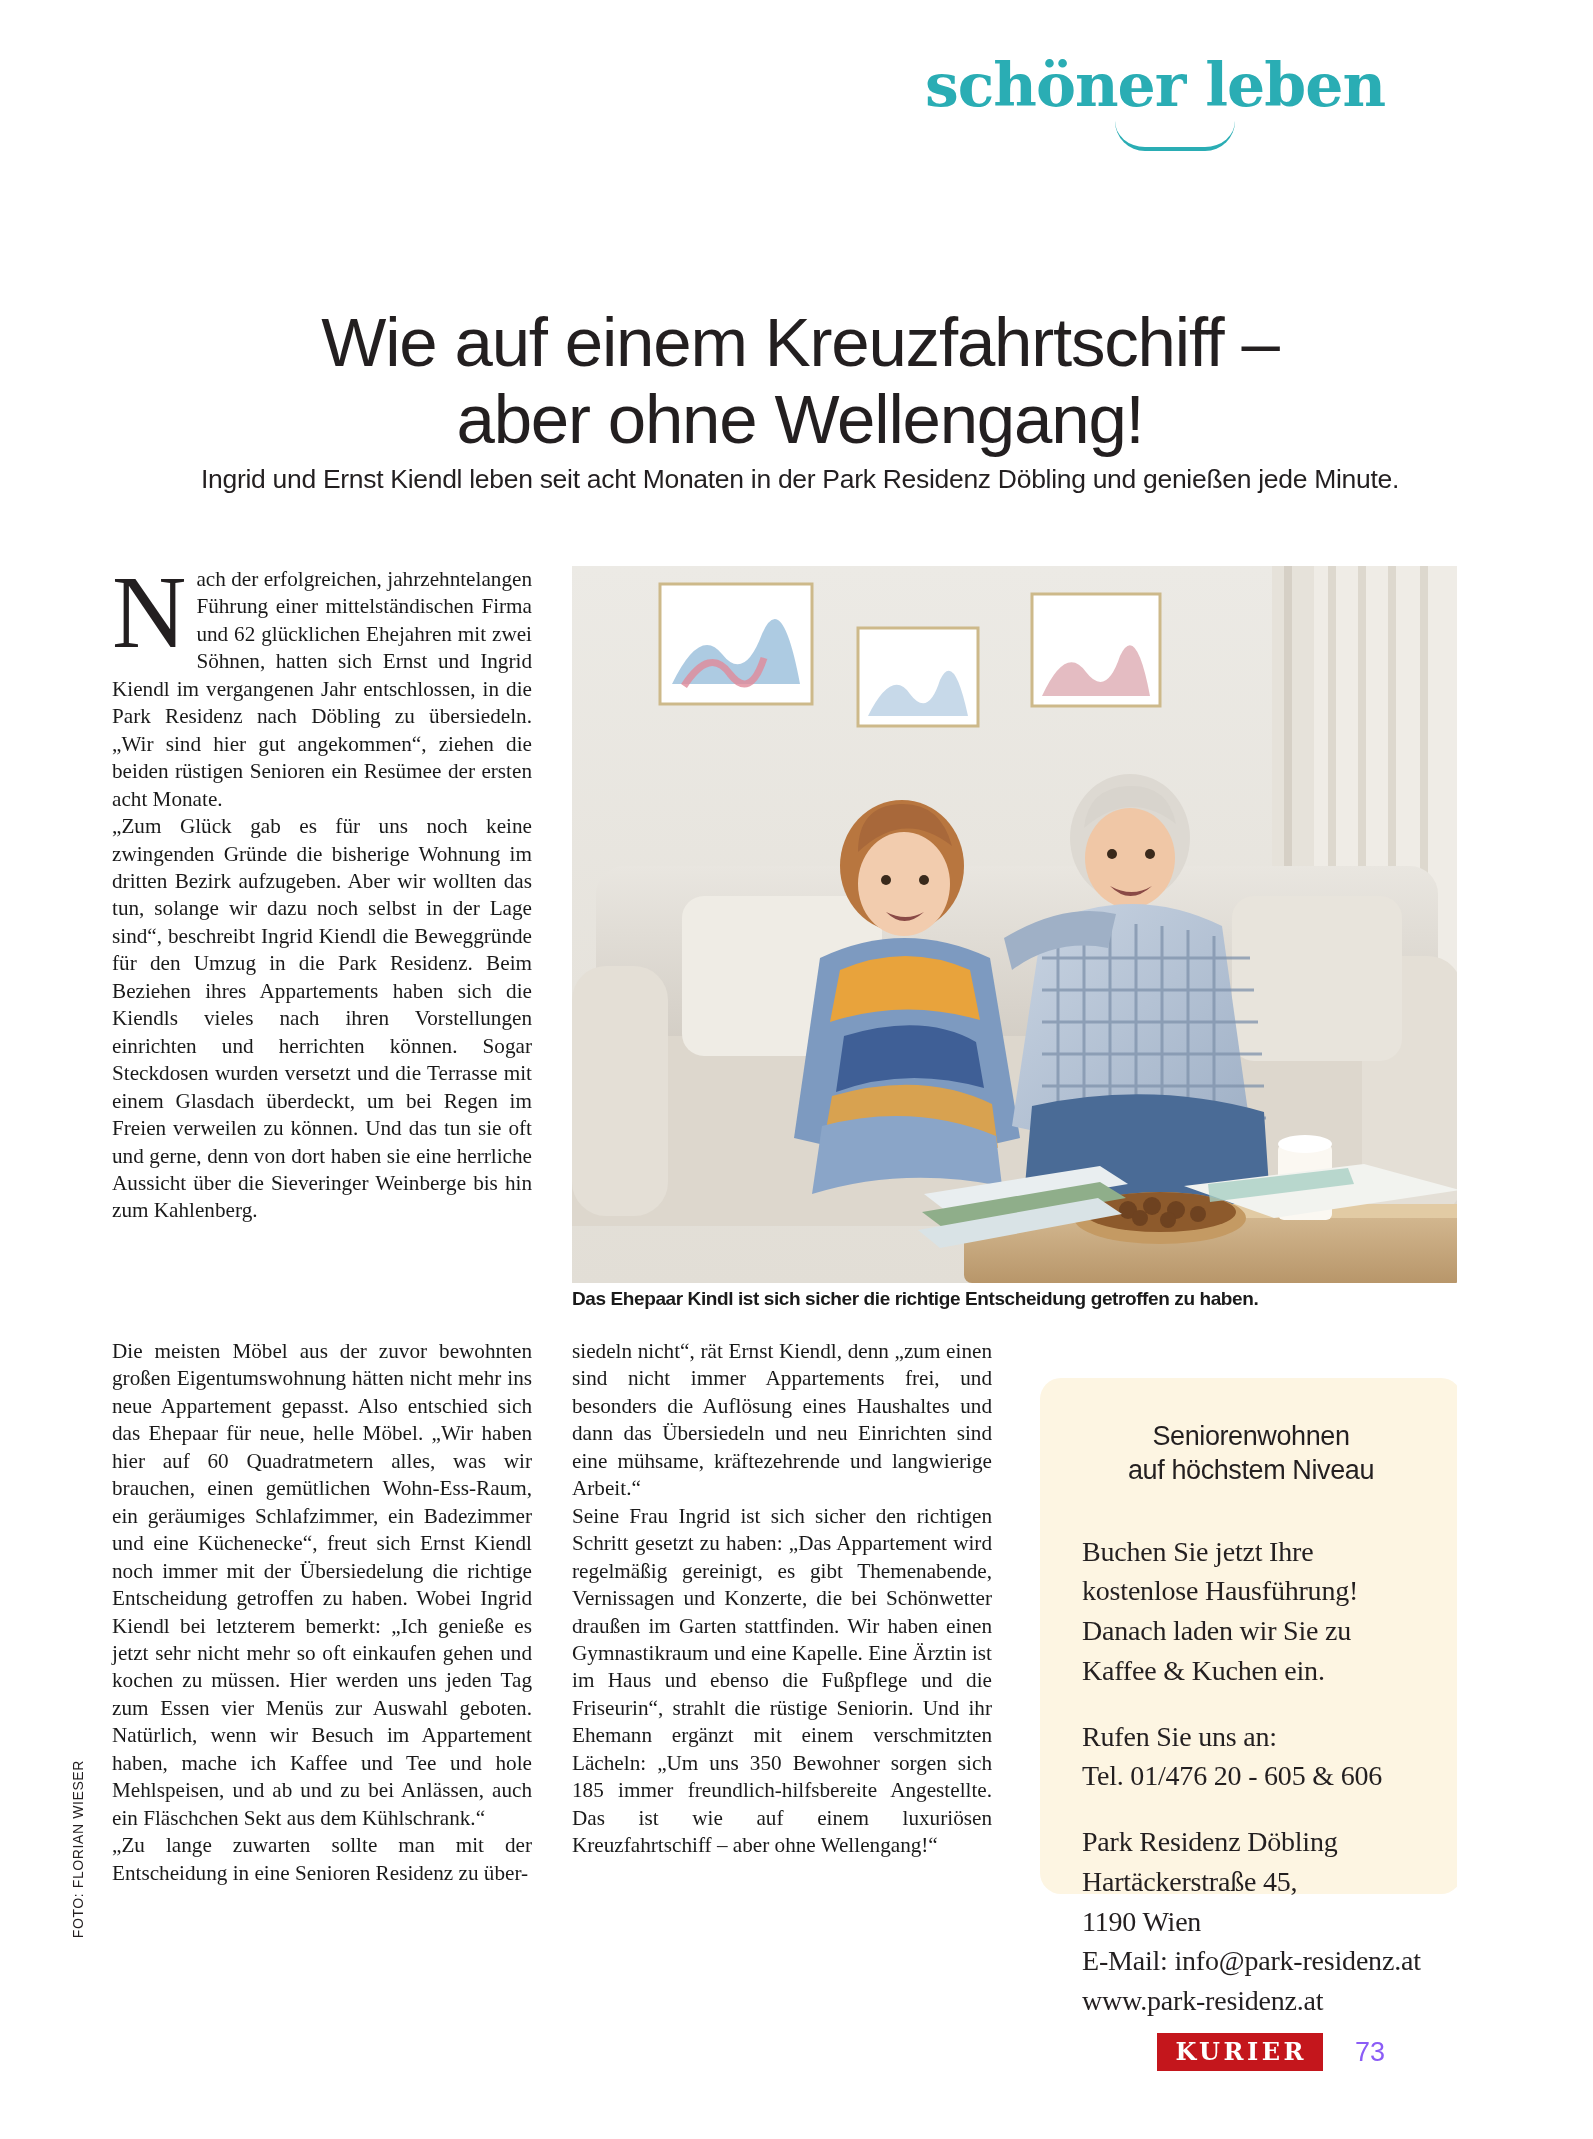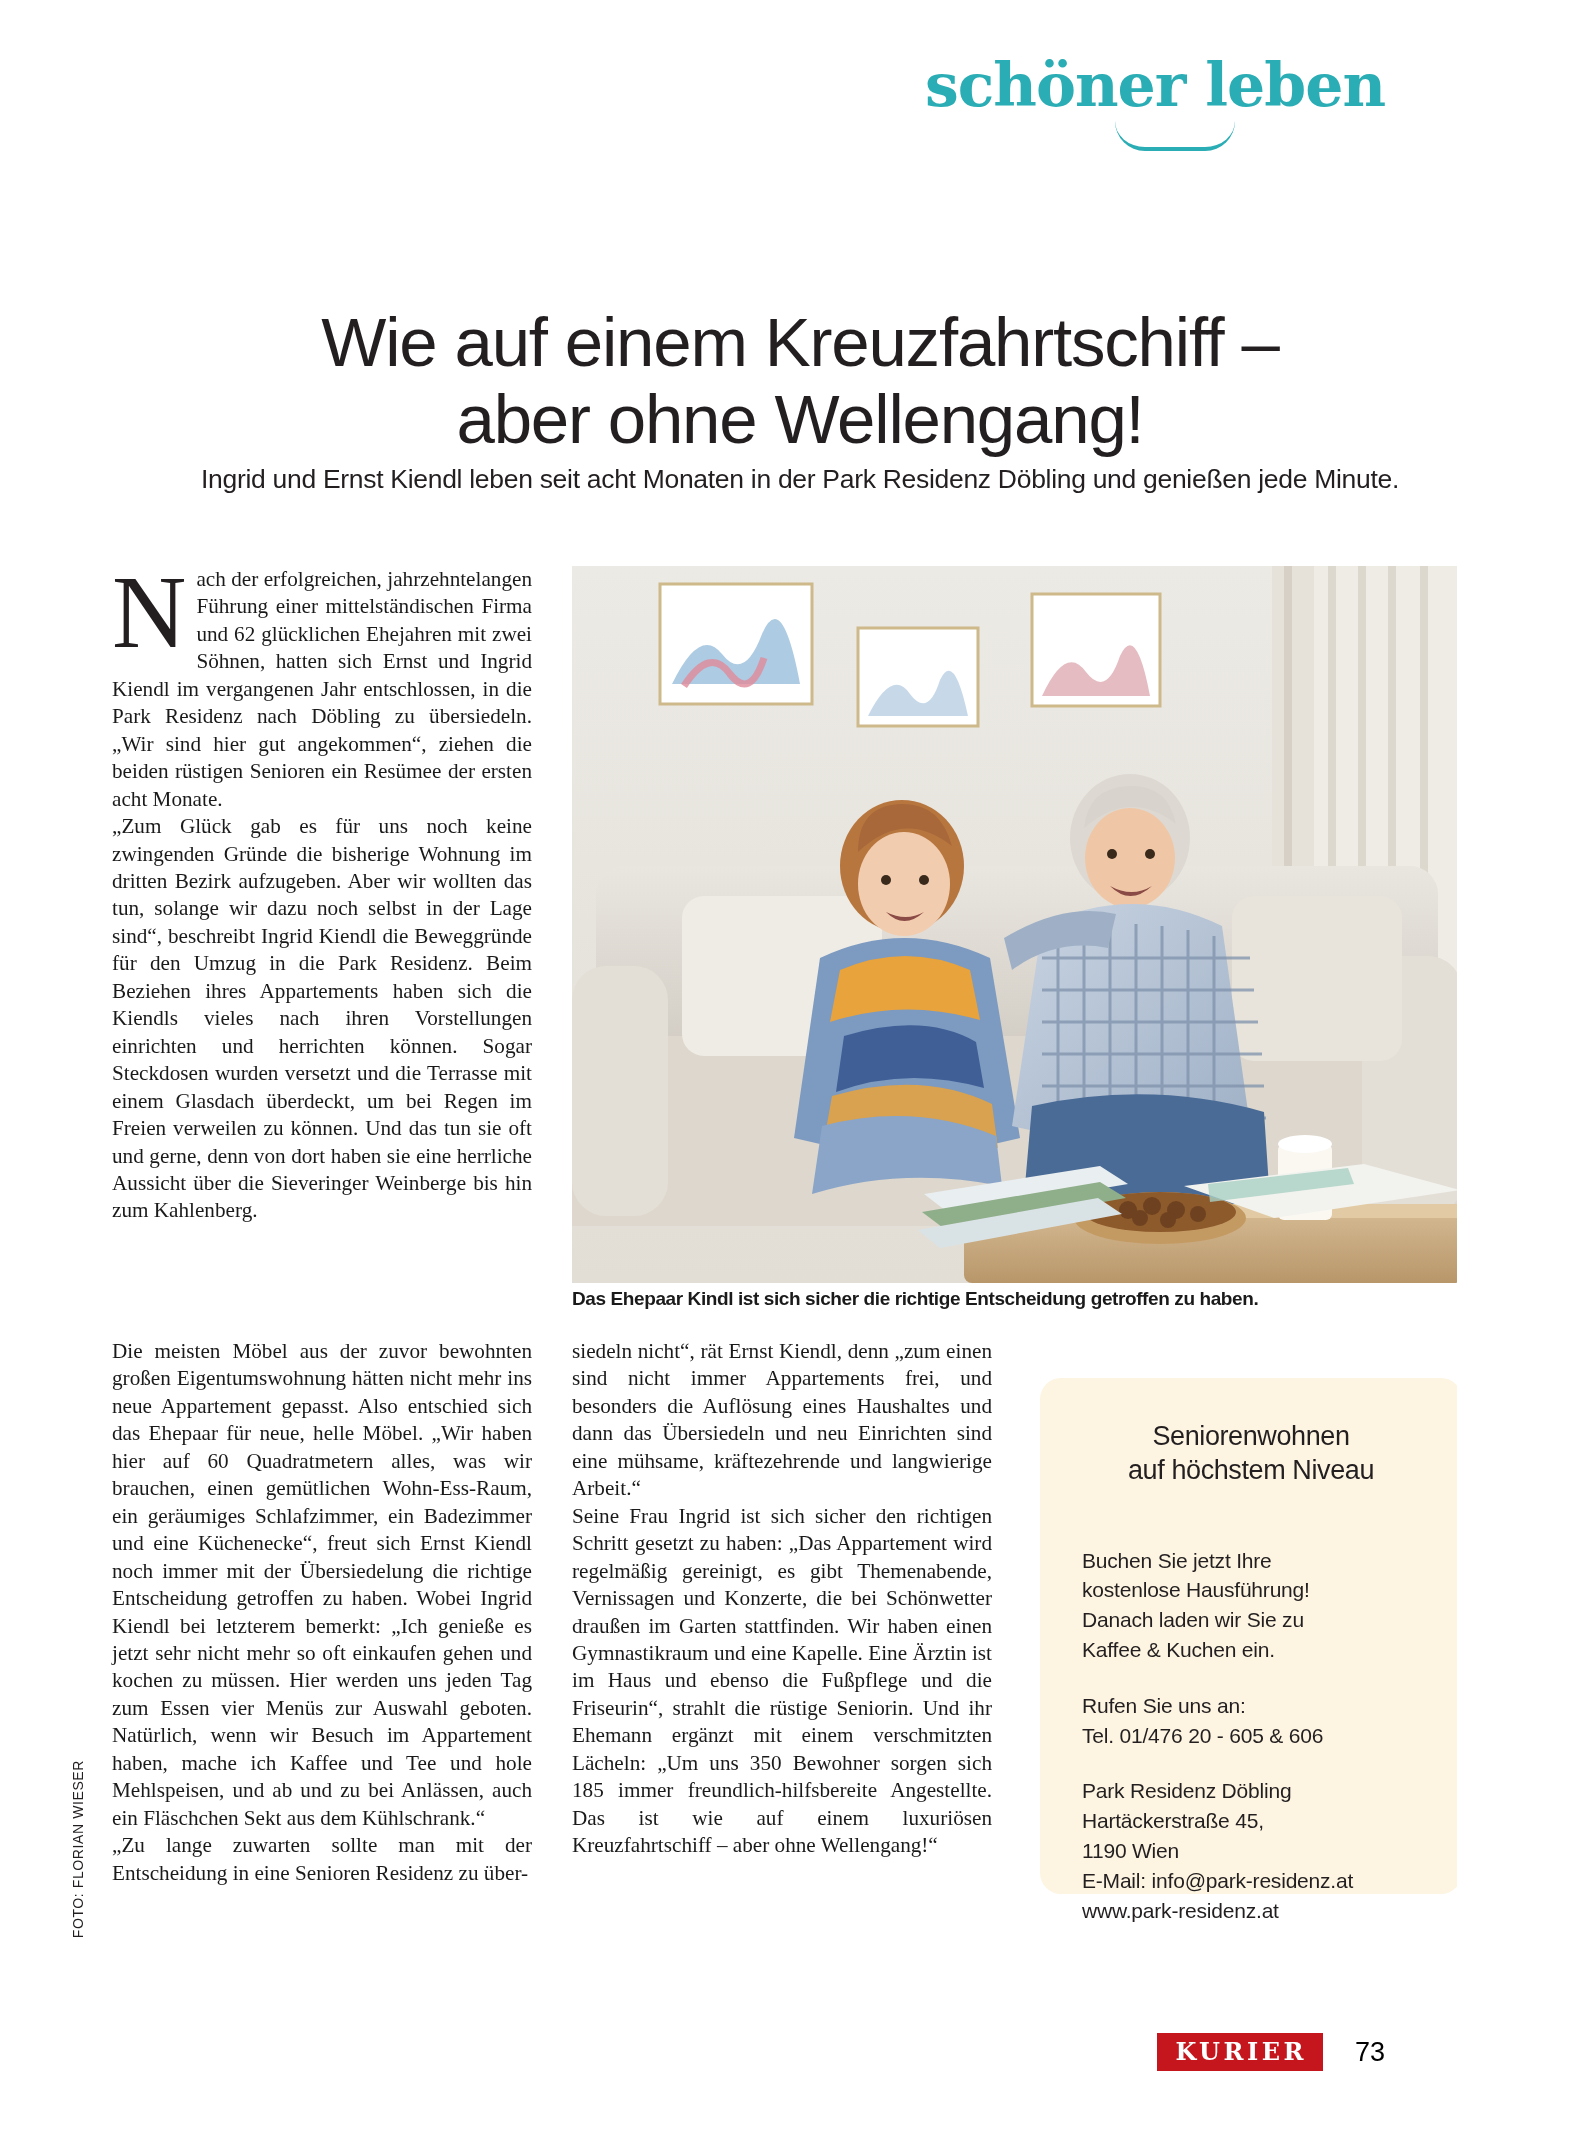--- a/index.html
+++ b/index.html
@@ -148,23 +148,23 @@
   .infobox-title {
     margin-top: 42px;
     text-align: center;
     font-family: "Liberation Sans", sans-serif;
     font-size: 27px;
     line-height: 1.25;
     color: #231f20;
     letter-spacing: -0.4px;
   }
   .infobox-body {
-    margin: 58px 0 0 42px;
-    font-family: Liberation Sans, sans-serif;
-    font-size: 21px;
+    margin: 44px 0 0 42px;
+    font-family: Liberation Serif, serif;
+    font-size: 28px;
     line-height: 1.42;
     color: #231f20;
     letter-spacing: -0.2px;
   }
   .infobox-body .blk { margin-bottom: 26px; }
   .infobox-body .blk:last-child { margin-bottom: 0; }
   .infobox-body div { white-space: nowrap; }
 
   
   .credit {
@@ -195,21 +195,21 @@
     font-family: "DejaVu Serif", serif;
     font-weight: 700;
     font-size: 24px;
     letter-spacing: 3.5px;
     padding: 7px 16px 7px 19px;
     line-height: 1;
   }
   .pageno {
     font-family: "Liberation Sans", sans-serif;
     font-size: 27px;
-    color: #000000;
+    color: #8b5cf6;
   }
 </style>
 </head>
 <body>
 
 <div class="page">
 
   <div class="masthead">
     <div class="masthead-text" style="color: rgb(42, 173, 180);">schöner leben</div>
     <div class="swash"></div>

